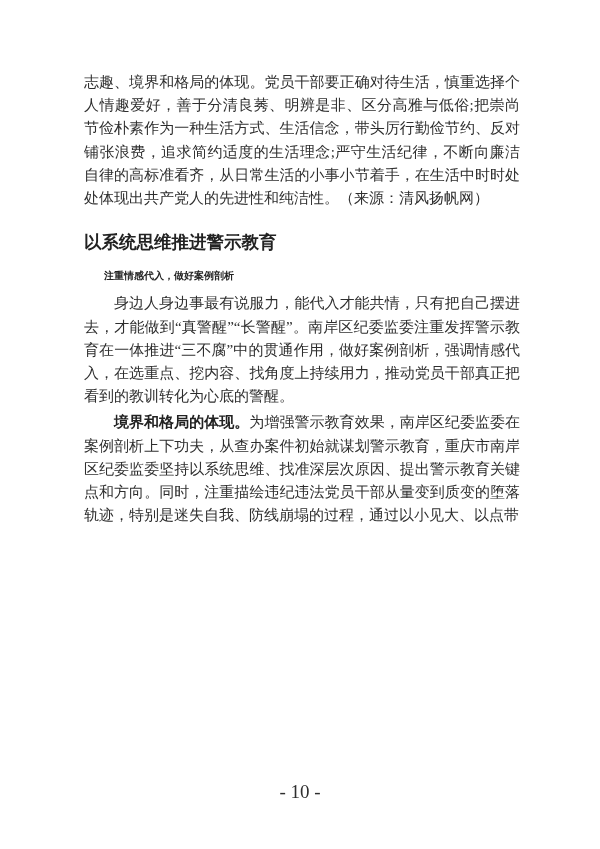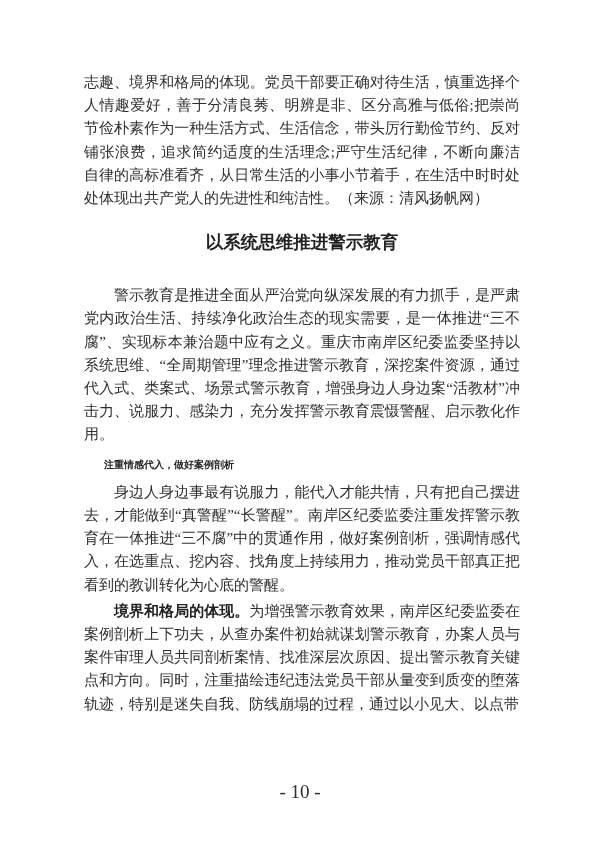--- a/index.html
+++ b/index.html
@@ -32,21 +32,20 @@
     margin: 33px 0 0 0;
     font-size: 15px;
     line-height: 23.2px;
     text-align: left;
   }
   .article-title {
     margin: 16px 0 0 0;
     font-size: 17.5px;
     font-weight: bold;
     line-height: 32px;
-    text-align: center;
     color: #222222;
   }
   .para-intro {
     margin-top: 26px;
   }
   .subhead {
     margin: 6px 0 0 0;
     font-size: 10px;
     font-weight: bold;
     line-height: 23.2px;
@@ -77,23 +76,22 @@
 </head>
 <body>
 
 <div class="page">
 
   <p class="body-text">志趣、境界和格局的体现。党员干部要正确对待生活，慎重选择个人情趣爱好，善于分清良莠、明辨是非、区分高雅与低俗;把崇尚节俭朴素作为一种生活方式、生活信念，带头厉行勤俭节约、反对铺张浪费，追求简约适度的生活理念;严守生活纪律，不断向廉洁自律的高标准看齐，从日常生活的小事小节着手，在生活中时时处处体现出共产党人的先进性和纯洁性。（来源：清风扬帆网）</p>
 
 
   <h1 class="article-title">以系统思维推进警示教育</h1>
 
-  <p class="body-text indent para-intro">警示教育是推进全面从严治党向纵深发展的有力抓手，是严肃党内政治生活、持续净化政治生态的现实需要，是一体推进“三不腐”、实现标本兼治题中应有之义。重庆市南岸区纪委监委坚持以系统思维、“全周期管理”理念推进警示教育，深挖案件资源，通过代入式、类案式、场景式警示教育，增强身边人身边案“活教材”冲击力、说服力、感染力，充分发挥警示教育震慑警醒、启示教化作用。</p>
 
   <p class="subhead">注重情感代入，做好案例剖析</p>
 
   <p class="body-text indent para-empathy">身边人身边事最有说服力，能代入才能共情，只有把自己摆进去，才能做到“真警醒”“长警醒”。南岸区纪委监委注重发挥警示教育在一体推进“三不腐”中的贯通作用，做好案例剖析，强调情感代入，在选重点、挖内容、找角度上持续用力，推动党员干部真正把看到的教训转化为心底的警醒。</p>
 
-  <p class="body-text indent para-case"><strong>境界和格局的体现。</strong><span>为增强警示教育效果，南岸区纪委监委在案例剖析上下功夫，从查办案件初始就谋划警示教育，办案人员与案件审理人员共同剖析案情、找准深层次原因、提出警示教育关键点和方向。同时，注重描绘违纪违法党员干部从量变到质变的堕落轨迹，特别是迷失自我、防线崩塌的过程，通过以小见大、以点带</span></p>
+  <p class="body-text indent para-case"><strong>境界和格局的体现。</strong><span>为增强警示教育效果，南岸区纪委监委在案例剖析上下功夫，从查办案件初始就谋划警示教育，重庆市南岸区纪委监委坚持以系统思维、找准深层次原因、提出警示教育关键点和方向。同时，注重描绘违纪违法党员干部从量变到质变的堕落轨迹，特别是迷失自我、防线崩塌的过程，通过以小见大、以点带</span></p>
 
   <div class="page-footer">- 10 -</div>
 
 </div>
 
 </body></html>

